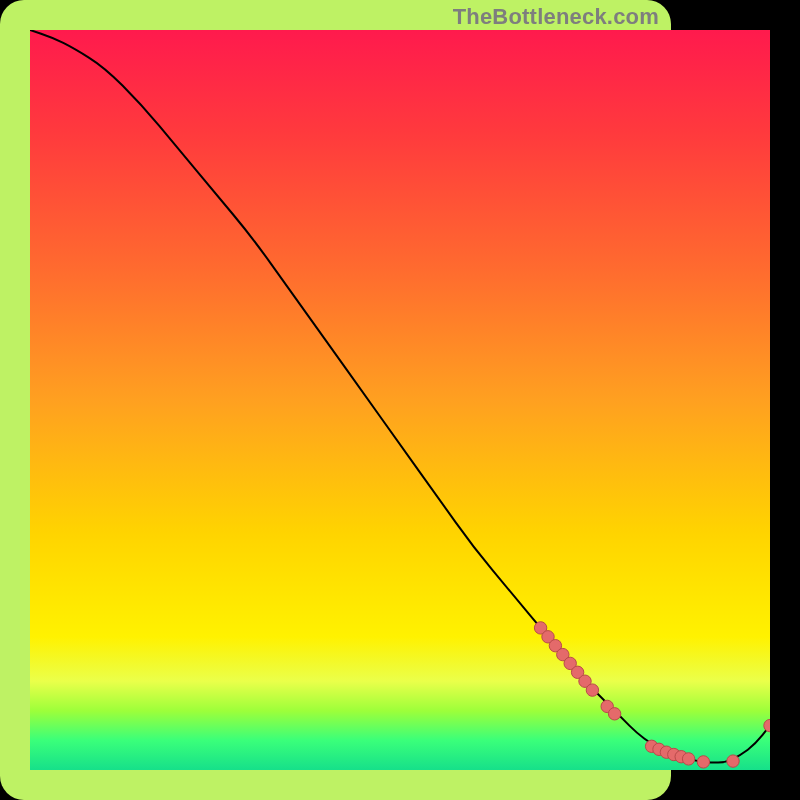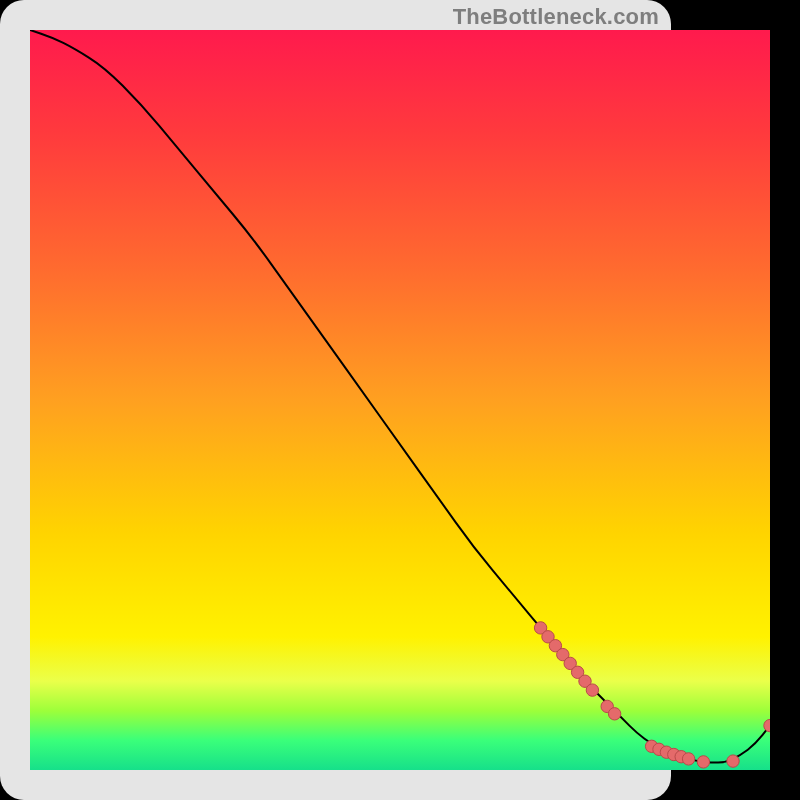--- a/index.html
+++ b/index.html
@@ -1,21 +1,21 @@
 <!DOCTYPE html>
 <html><head>
 <meta charset="utf-8">
 <style>
   * { margin: 0; padding: 0; box-sizing: border-box; }
   html, body { width: 800px; height: 800px; background: #000; overflow: hidden; }
   .stage {
     position: relative;
     width: 671px;
     height: 800px;
-    background: #e5e5e5;
+    background: #bef264;
     border-radius: 24px;
   }
   .plot {
     position: absolute;
     left: 30px;
     top: 30px;
     width: 740px;
     height: 740px;
     
     background: linear-gradient(

